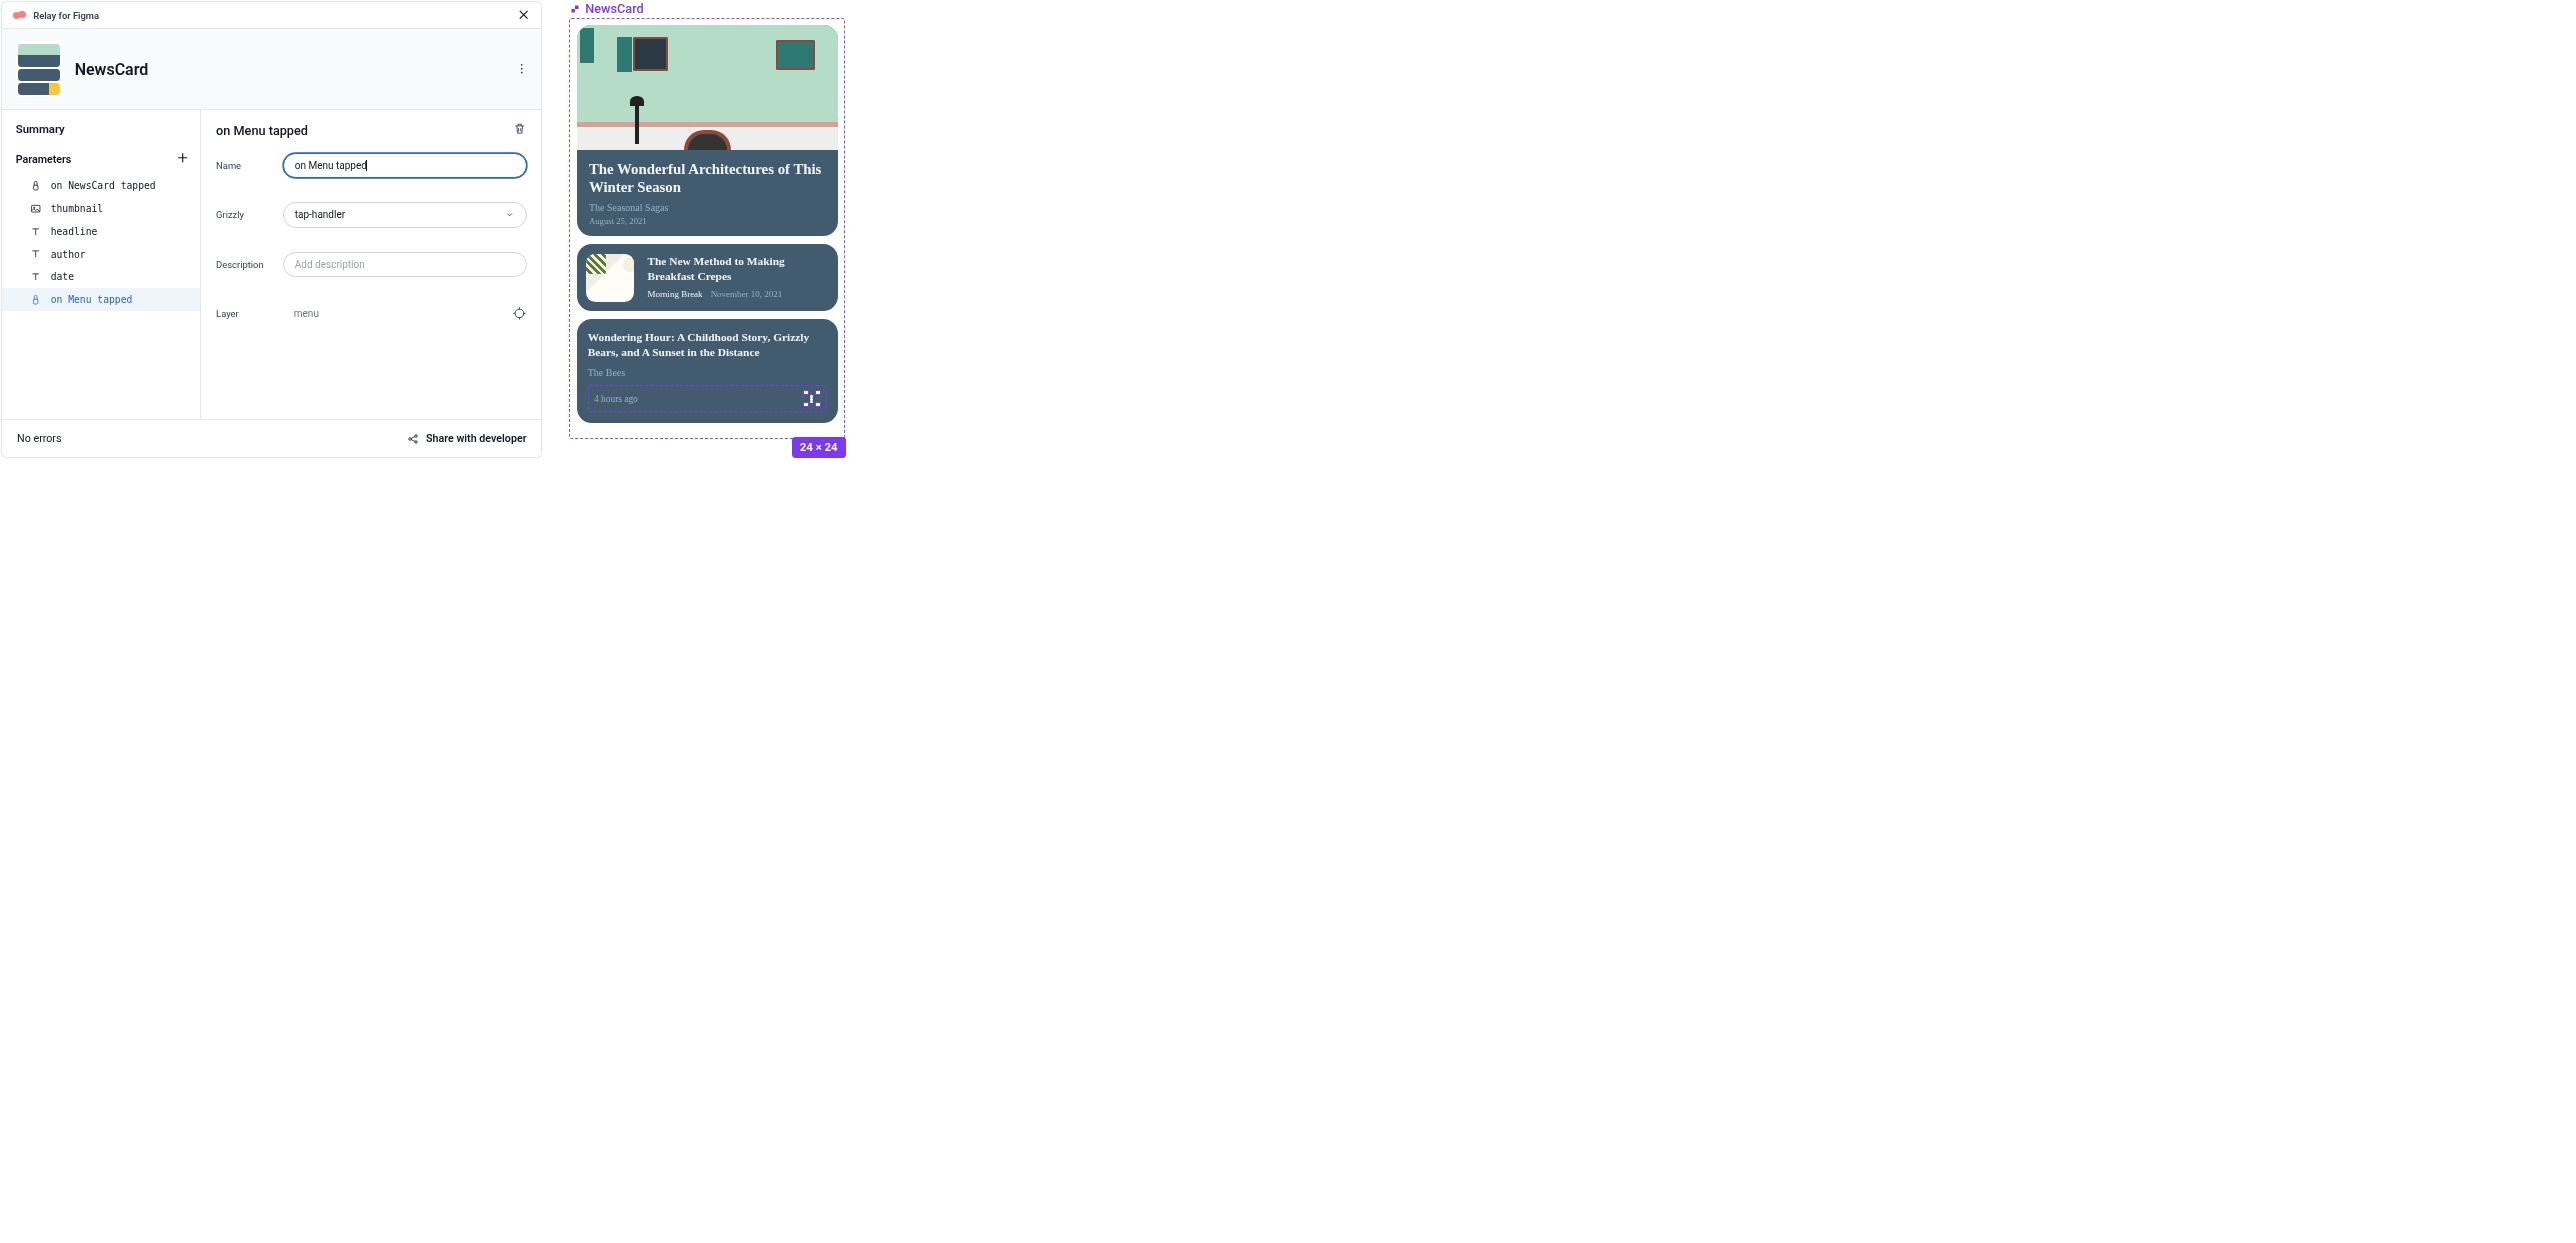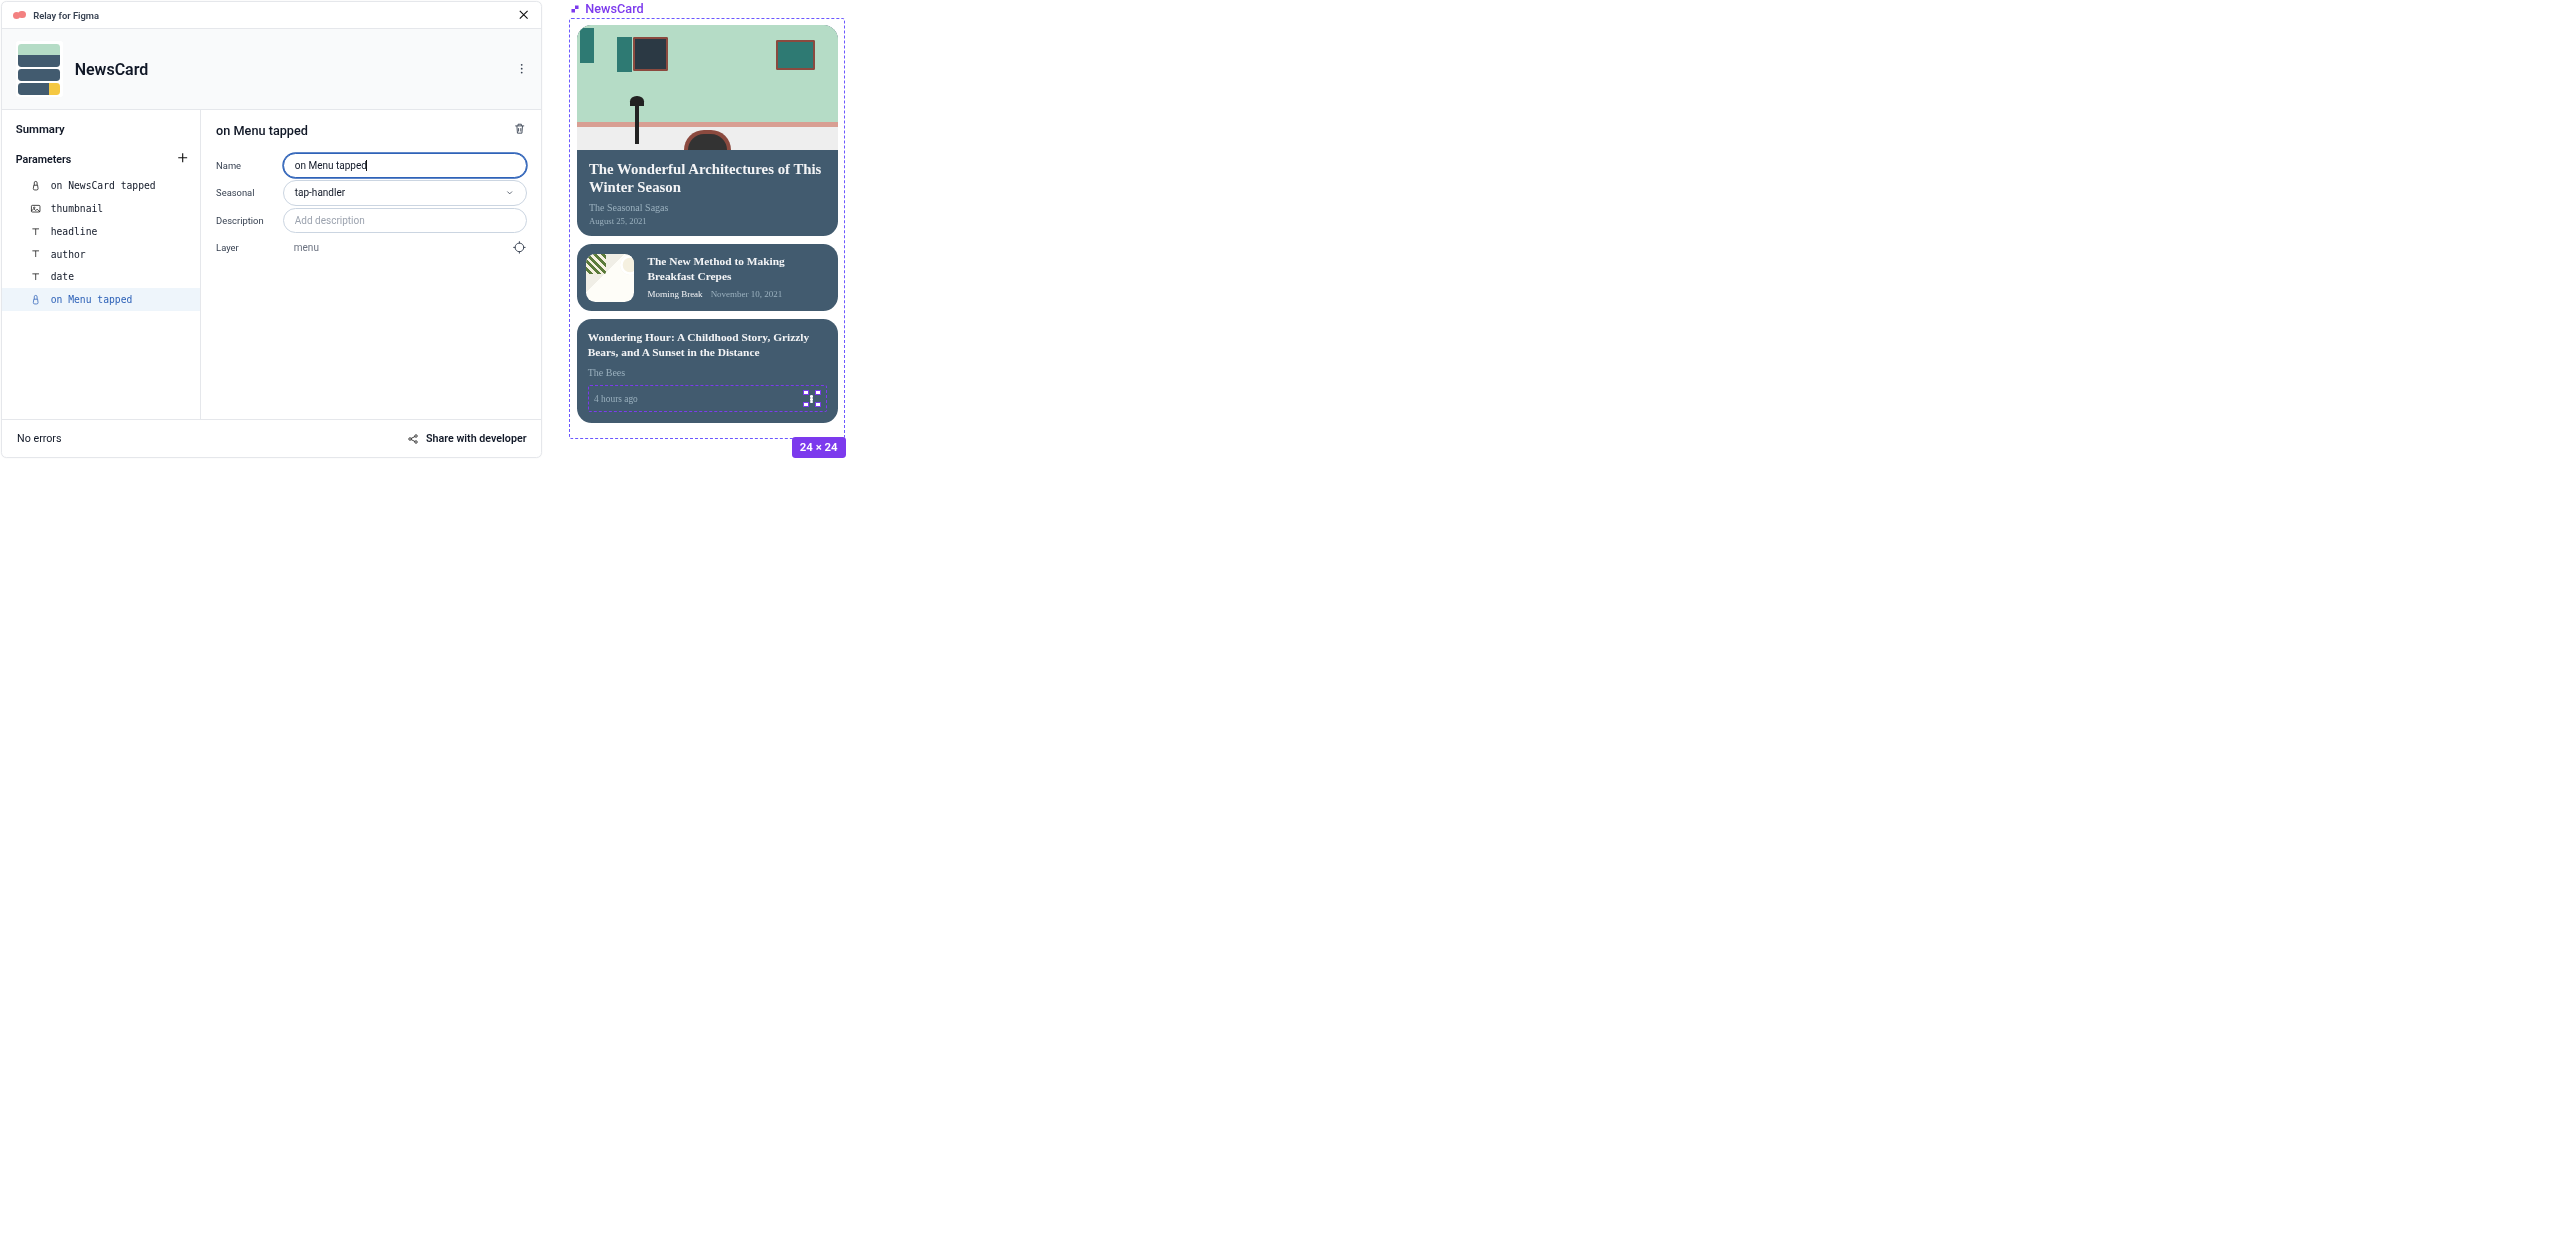--- a/index.html
+++ b/index.html
@@ -97,21 +97,21 @@
   }
   .param-item.selected{background:var(--select-blue);color:var(--blue)}
   .param-item.selected .param-ico svg{stroke:var(--blue);fill:none}
   .param-ico{width:12px;height:12px;display:flex;align-items:center;justify-content:center}
   .param-ico svg{width:11.4px;height:11.4px;stroke:#111;stroke-width:1.6;fill:none}
 
   .detail{flex:1;padding:12px 14.8px;display:flex;flex-direction:column;}
   .detail-header{display:flex;align-items:center;justify-content:space-between;margin-bottom:14.8px}
   .detail-header h3{font-size:12.7px;font-weight:500;margin:0}
   .trash svg{width:13.4px;height:13.4px;stroke:#374151;stroke-width:1.6;fill:none}
-  .field-row{display:flex;align-items:center;margin-bottom:2px}
+  .field-row{display:flex;align-items:center;margin-bottom:24px}
   .field-row label{width:67px;font-size:9.4px;color:#374151}
   .field-row .input, .field-row .select, .field-row .static{
     flex:1;height:25.5px;border-radius:13.4px;
     border:0.7px solid var(--input-border);
     padding:0 10.7px;font-size:10px;
     display:flex;align-items:center;
     background:#fff;
   }
   .field-row .input.focused{border-color:var(--blue);box-shadow:0 0 0 0.7px var(--blue)}
   .field-row .select{justify-content:space-between}
@@ -331,21 +331,21 @@
 
       <div class="field-row">
         <label>Name</label>
         <div class="input focused">
           <span>on Menu tapped</span>
             <span class="cursor"></span>
         </div>
       </div>
 
       <div class="field-row">
-        <label>Seasonal</label>
+        <label>Grizzly</label>
         <div class="select">
           <span>tap-handler</span>
           <svg viewBox="0 0 24 24">
               <path d="M6 9l6 6 6-6"></path>
             </svg>
         </div>
       </div>
 
       <div class="field-row">
         <label>Description</label>

